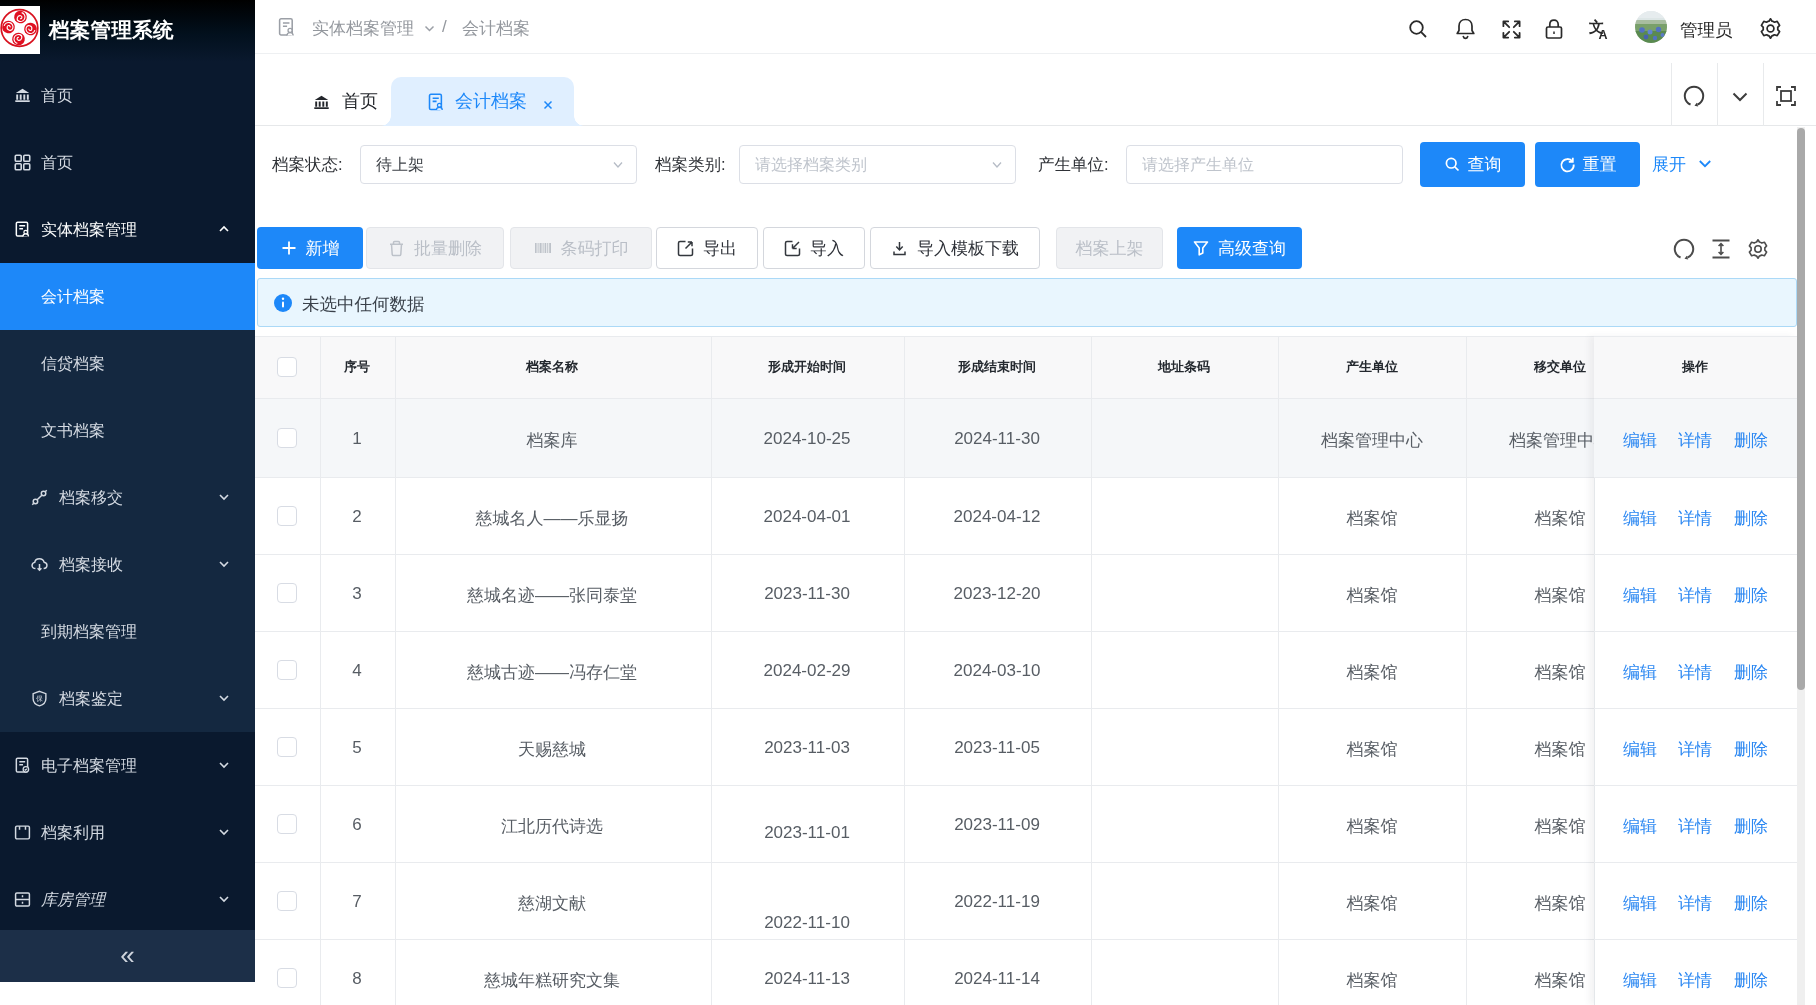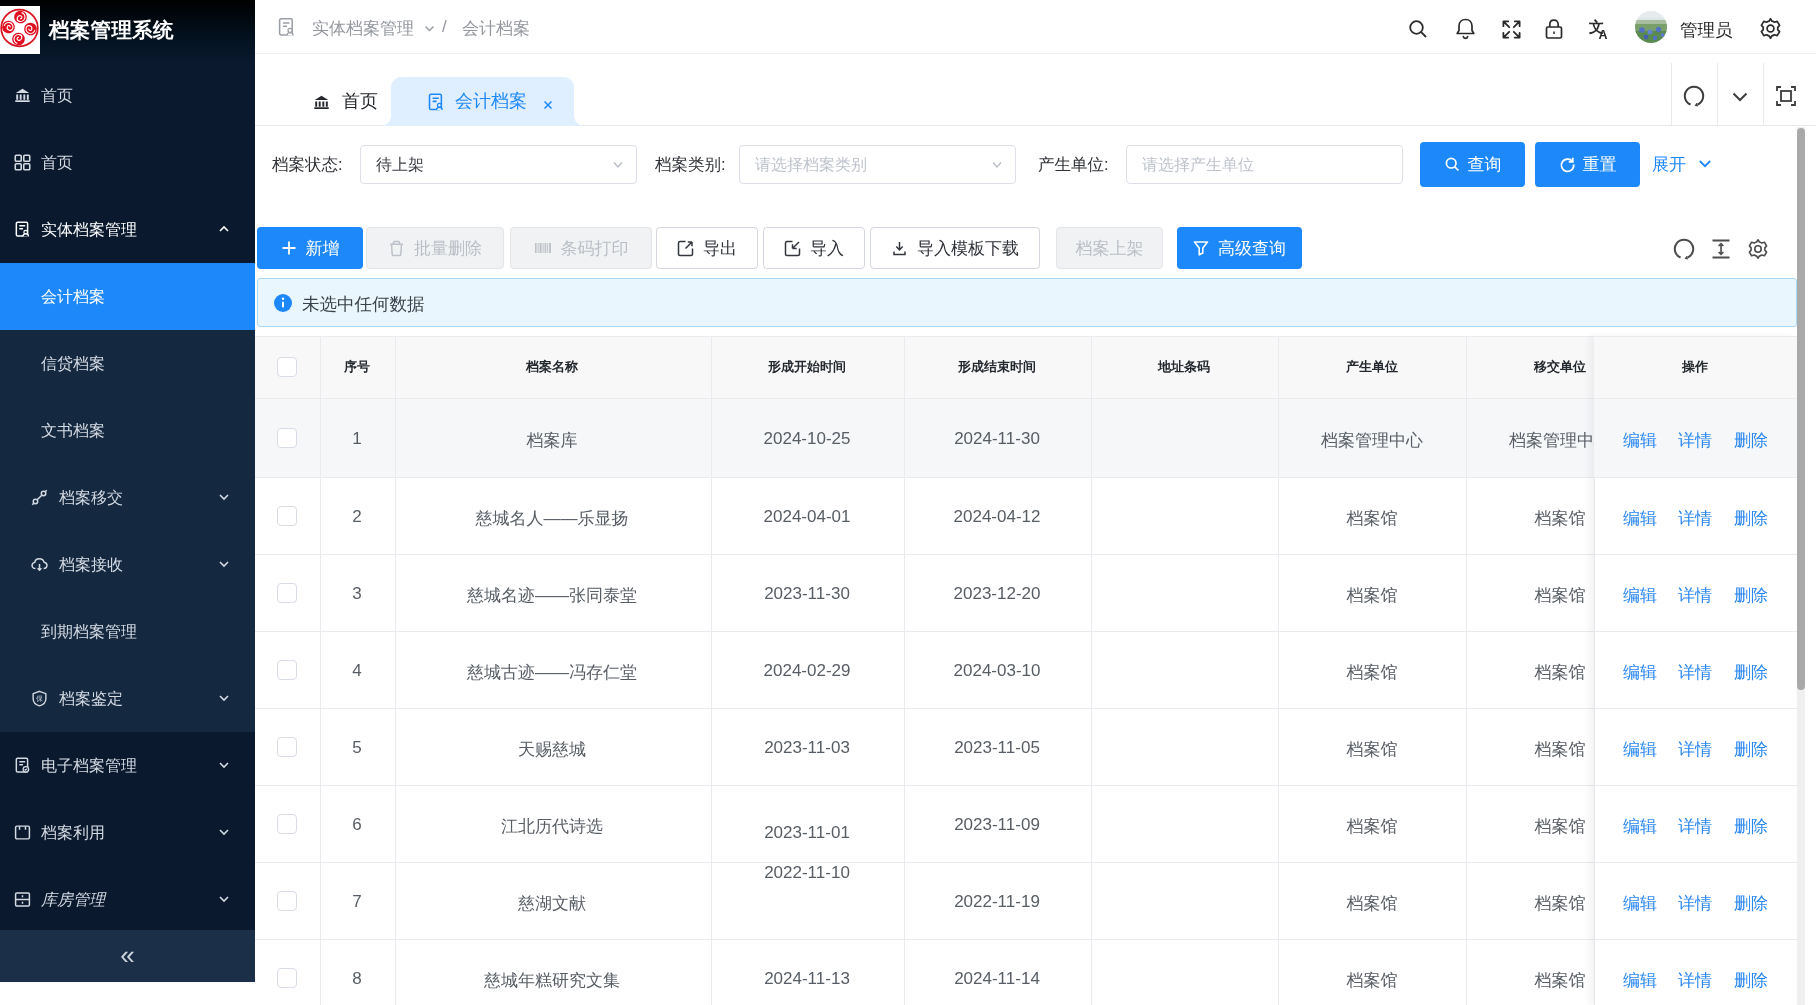--- a/index.html
+++ b/index.html
@@ -492,21 +492,21 @@
 <div class="cell" style="left:137px;top:478.5px;width:320px;">江北历代诗选</div>
 <div class="cell" style="left:452px;top:478.5px;width:200px;margin-top:8px;">2023-11-01</div>
 <div class="cell" style="left:642px;top:478.5px;width:200px;">2023-11-09</div>
 <div class="cell" style="left:1007px;top:478.5px;width:220px;">档案馆</div>
 <div class="abs" style="left:1195px;top:478.5px;width:144px;overflow:hidden;height:22px;">
           <div style="width:220px;text-align:center;font-size:17px;color:#575d64;">档案馆</div>
         </div>
 <div class="cb" style="left:22px;top:554.5px;"></div>
 <div class="cell" style="left:62px;top:555.5px;width:80px;">7</div>
 <div class="cell" style="left:137px;top:555.5px;width:320px;">慈湖文献</div>
-<div class="cell" style="left:452px;top:527px;width:200px;">2022-11-10</div>
+<div class="cell" style="left:452px;top:577px;width:200px;">2022-11-10</div>
 <div class="cell" style="left:642px;top:555.5px;width:200px;">2022-11-19</div>
 <div class="cell" style="left:1007px;top:555.5px;width:220px;">档案馆</div>
 <div class="abs" style="left:1195px;top:555.5px;width:144px;overflow:hidden;height:22px;">
           <div style="width:220px;text-align:center;font-size:17px;color:#575d64;">档案馆</div>
         </div>
 <div class="cb" style="left:22px;top:631.5px;"></div>
 <div class="cell" style="left:62px;top:632.5px;width:80px;">8</div>
 <div class="cell" style="left:137px;top:632.5px;width:320px;">慈城年糕研究文集</div>
 <div class="cell" style="left:452px;top:632.5px;width:200px;">2024-11-13</div>
 <div class="cell" style="left:642px;top:632.5px;width:200px;">2024-11-14</div>

